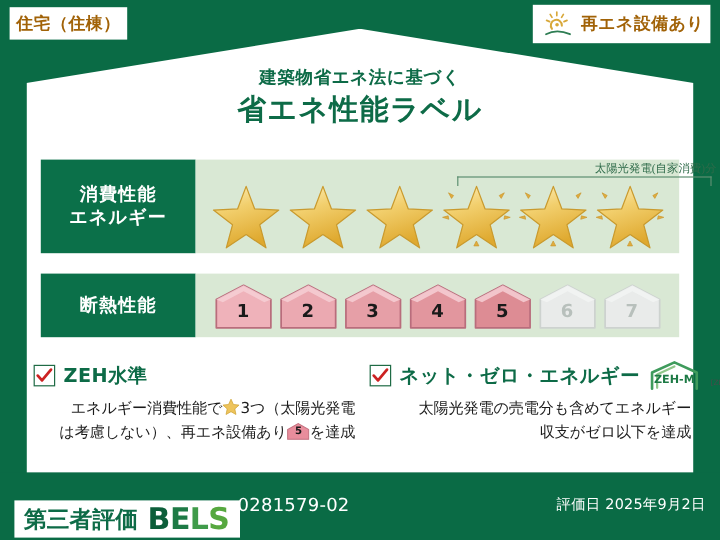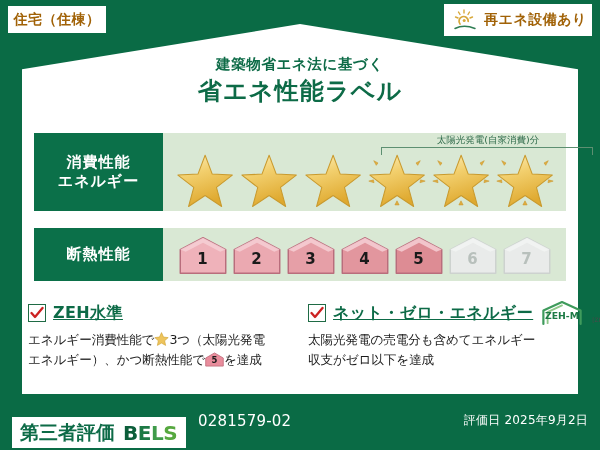--- a/index.html
+++ b/index.html
@@ -81,22 +81,22 @@
     position: absolute; left: 0; right: 0; bottom: 2px;
     height: 60px;
     display: flex; align-items: center; justify-content: center; gap: 2px;
   }
   .star-wrap { position: relative; width: 62px; height: 58px; }
   .star-wrap svg { position: absolute; inset: 0; width: 100%; height: 100%; }
 
   
   #solar-note {
     position: absolute; left: 216px; top: 1px; width: 218px;
-    text-align: center;
-    font-size: 9.5px; color: #2f6b4a; white-space: nowrap;
+    text-align: right;
+    font-size: 9.5px; color: #2f6b4a; white-space: nowrap; font-family: Liberation Serif, serif;
   }
   #solar-bracket {
     position: absolute; left: 218px; top: 14px; width: 212px; height: 8px;
     border: 1px solid #5d8f71; border-bottom: none;
   }
 
   
   #badges {
     position: absolute; inset: 0;
     display: flex; align-items: center; justify-content: center; gap: 2px;
@@ -119,26 +119,26 @@
   .crit-head { display: flex; align-items: center; gap: 7px; height: 22px; }
   .tickbox {
     width: 18px; height: 18px; flex: 0 0 18px;
     border: 1.6px solid #1f6b45; background: #fff;
     position: relative;
   }
   .tickbox svg { position: absolute; left: 1px; top: 1px; width: 14px; height: 14px; }
   .crit-title {
     font-size: 16px; font-weight: bold; color: #0d6b47; letter-spacing: .4px;
     white-space: nowrap;
-    text-decoration: underline;
   }
   .crit-body {
     margin-top: 6px;
     font-size: 12.6px; line-height: 1.55; color: #1c1c1c;
     letter-spacing: -.1px;
+    text-align: right;
   }
   .inline-star { display: inline-block; width: 15px; height: 14px; vertical-align: -2px; }
   .inline-badge {
     display: inline-block; width: 19px; height: 15px; vertical-align: -3px;
     position: relative;
   }
   .inline-badge svg { position: absolute; inset: 0; width: 100%; height: 100%; }
   .inline-badge b {
     position: absolute; inset: 0; display: flex;
     align-items: center; justify-content: center; padding-top: 3px;
@@ -158,21 +158,21 @@
     position: absolute; left: 0; bottom: 0; width: 600px; height: 56px;
     background: #0a6b45;
   }
   #bels-plate {
     position: absolute; left: 12px; top: 23px; height: 31px;
     background: #ffffff;
     display: flex; align-items: center; gap: 8px;
     padding: 0 9px 0 8px;
   }
   #bels-jp { font-size: 19px; font-weight: bold; color: #0d6b47; letter-spacing: 0; }
-  #bels-logo { font-size: 20px; font-weight: bold; letter-spacing: -.5px; line-height: 1; }
+  #bels-logo { font-size: 25px; font-weight: bold; letter-spacing: -.5px; line-height: 1; }
   #bels-logo span:nth-child(1) { color: #0c5e3a; }
   #bels-logo span:nth-child(2) { color: #1d7a45; }
   #bels-logo span:nth-child(3) { color: #3f9b4a; }
   #bels-logo span:nth-child(4) { color: #56a83f; }
   #cert-no {
     position: absolute; left: 198px; top: 18px;
     font-size: 15px; color: #ffffff; letter-spacing: .2px;
   }
   #eval-date {
     position: absolute; right: 12px; top: 18px;
@@ -386,21 +386,21 @@
         <svg viewBox="0 0 14 14">
           <path d="M1.5 7 L5 11 L12.5 2" fill="none" stroke="#cc2222" stroke-width="2.3" stroke-linecap="round" stroke-linejoin="round"></path>
         </svg>
       </span>
       <span class="crit-title">ZEH水準</span>
     </div>
     <div class="crit-body">
       <span>エネルギー消費性能で</span><svg class="inline-star" viewBox="0 0 24 23">
         <path d="M12 1 L15.3 8.3 L23 9.2 L17.2 14.4 L18.8 22 L12 18.2 L5.2 22 L6.8 14.4 L1 9.2 L8.7 8.3 Z" fill="#eec45c" stroke="#cfa233" stroke-width="1"></path>
       </svg><span>3つ（太陽光発電</span><br>
-      <span>エネルギー）、かつ断熱性能で</span><span class="inline-badge">
+      <span>は考慮しない）、再エネ設備あり</span><span class="inline-badge">
         <svg viewBox="0 0 26 20">
           <path d="M1 19 L1 8 L13 1 L25 8 L25 19 Z" fill="#e98d9c" stroke="#c4707f" stroke-width="1.2"></path>
         </svg>
         <b>5</b>
       </span><span>を達成</span>
     </div>
   </div>
 
   <div class="crit" id="crit-right">
     <div class="crit-head">

